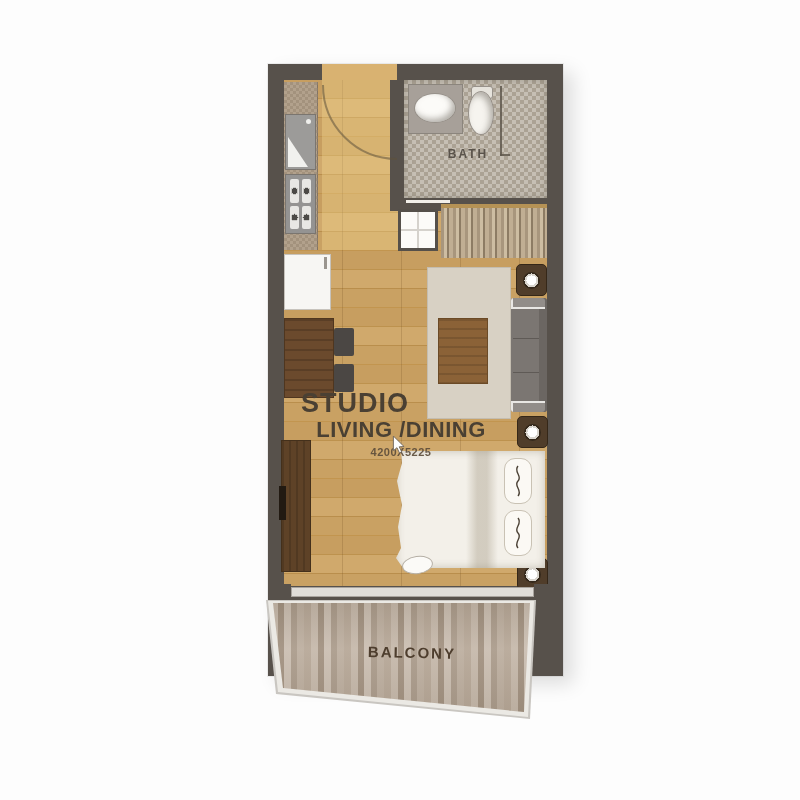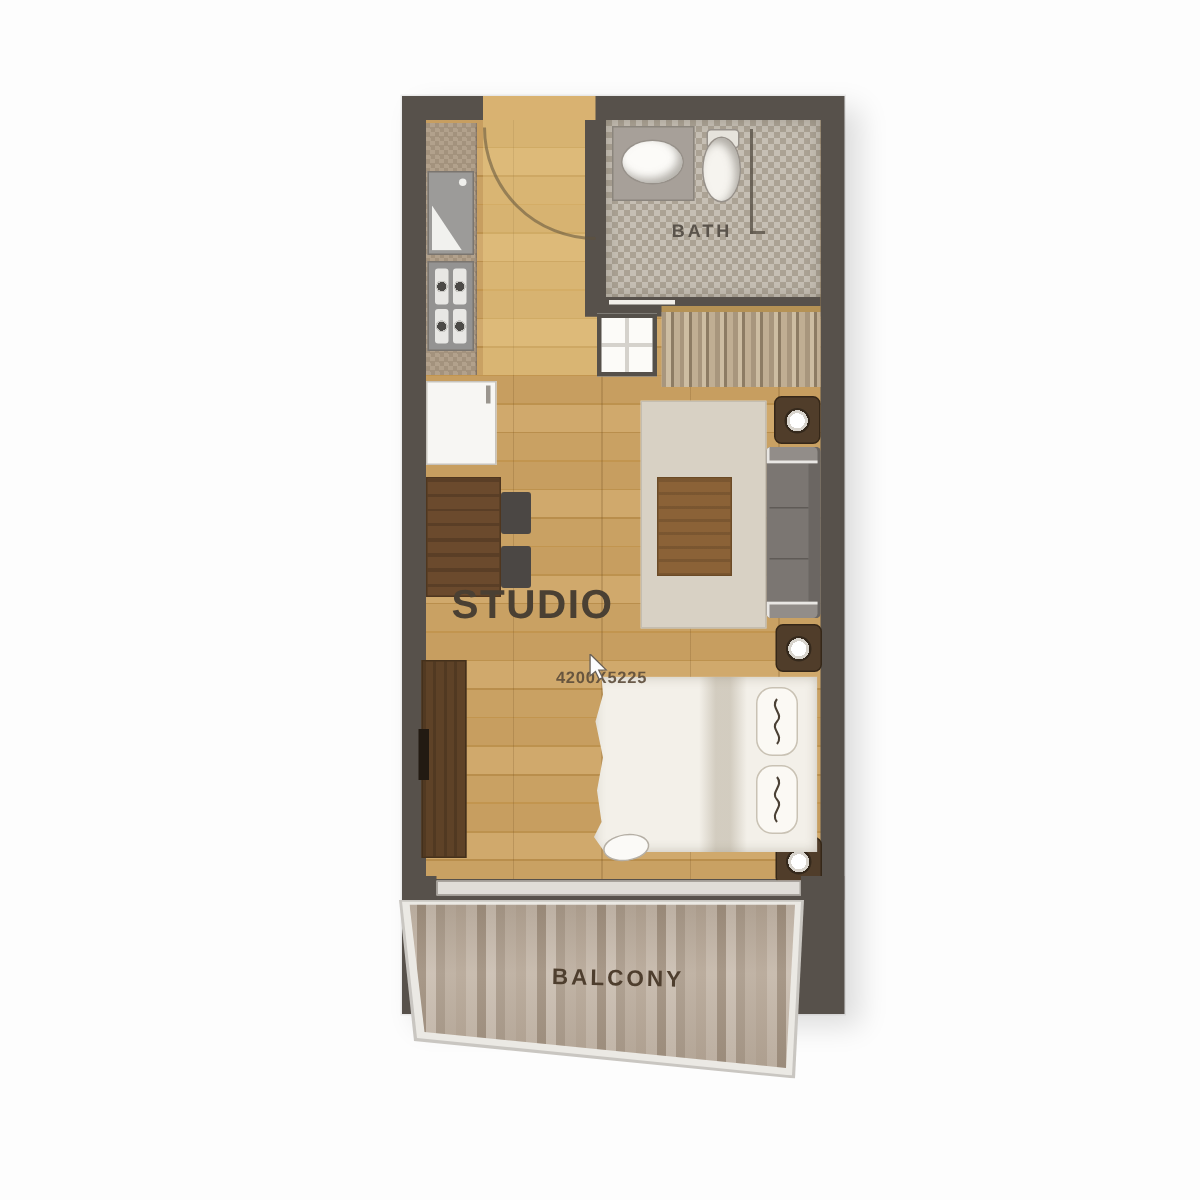--- a/index.html
+++ b/index.html
@@ -189,20 +189,21 @@
       <path d="M7 2 C 2 8, 12 12, 7 17 C 2 22, 12 26, 7 32" fill="none" stroke="#4a4034" stroke-width="1.4"></path>
     </svg>
   </div>
   <div class="abs pillow pillow2">
     <svg width="14" height="34" viewBox="0 0 14 34">
       <path d="M7 2 C 12 8, 2 12, 7 17 C 12 22, 2 26, 7 32" fill="none" stroke="#4a4034" stroke-width="1.4"></path>
     </svg>
   </div>
 
   <div class="abs studio-label">STUDIO</div>
+  <div class="abs living-label">LIVING /DINING</div>
   <div class="abs dims-label">4200X5225</div>
 
   <div class="abs stub-left"></div>
   <div class="abs glass-door"></div>
   <div class="abs stub-right"></div>
   <div class="abs floor-mat"></div>
 
   <div class="abs cursor">
     <svg width="16" height="18" viewBox="0 0 12 16">
       <polygon points="1,0 1,13 4.2,10.4 6.4,15 8.4,14 6.2,9.6 10.5,9.4" fill="#fdfdfd" stroke="#6b6258" stroke-width="0.8"></polygon>

